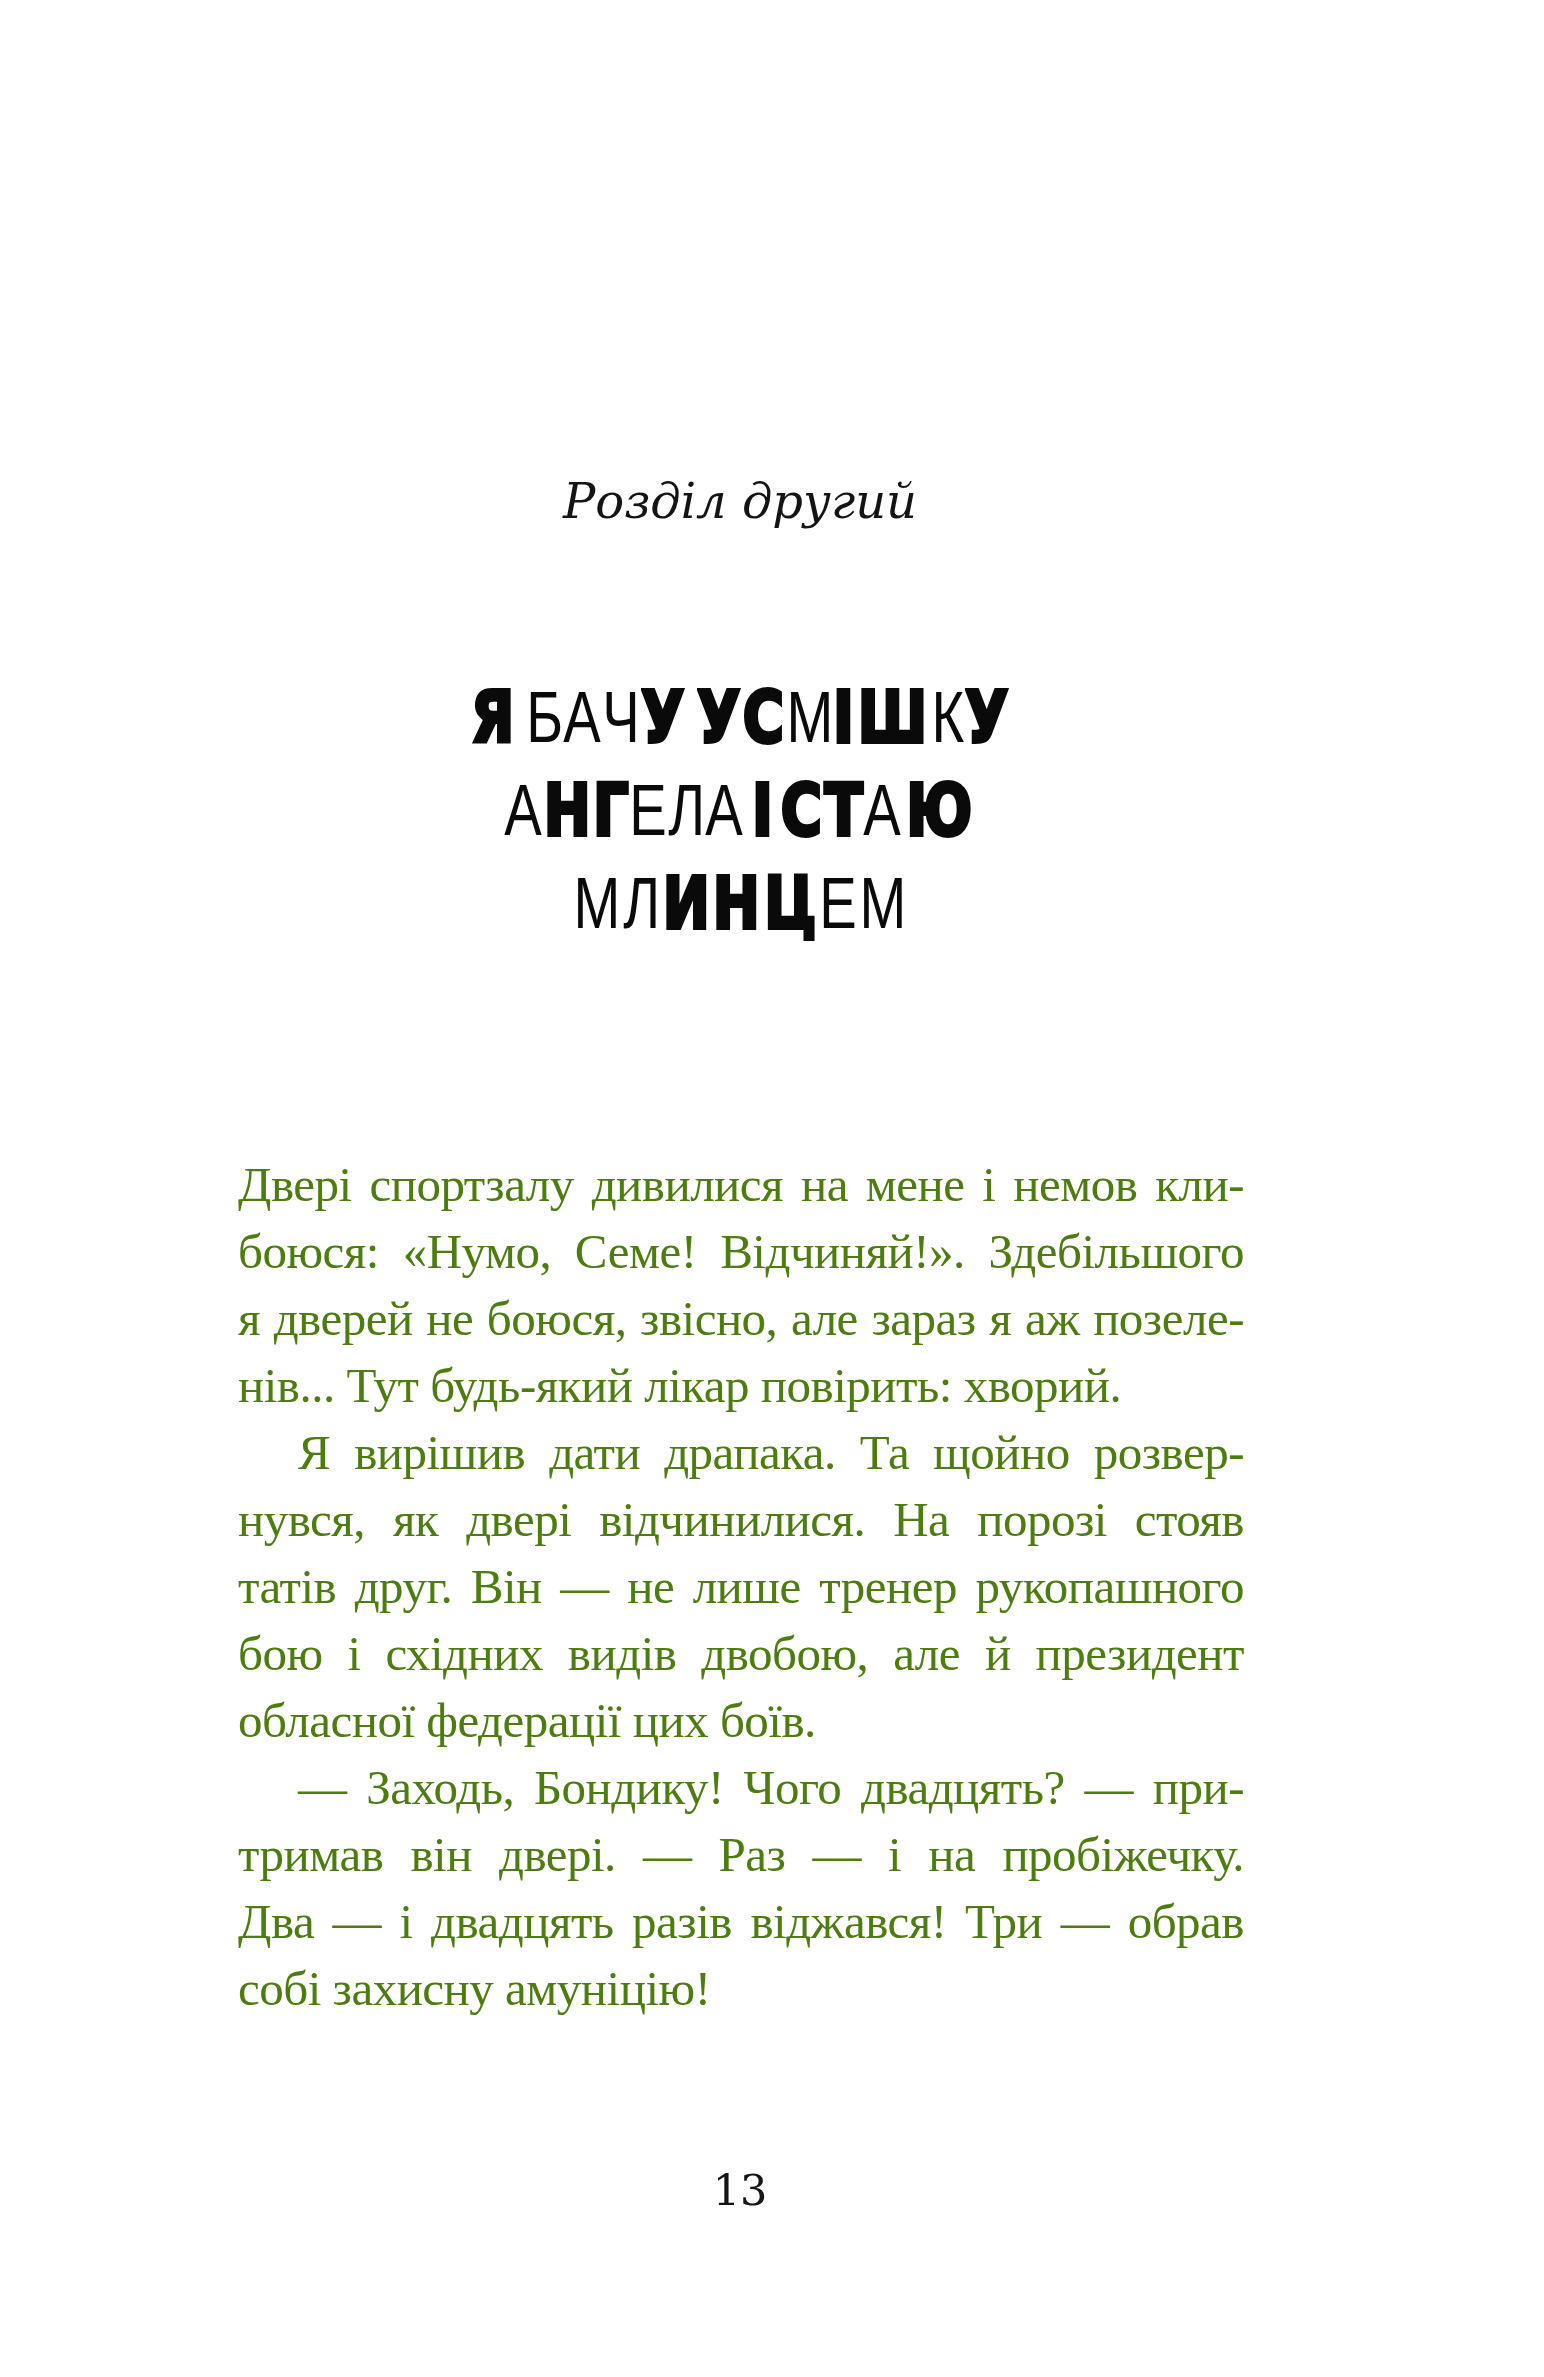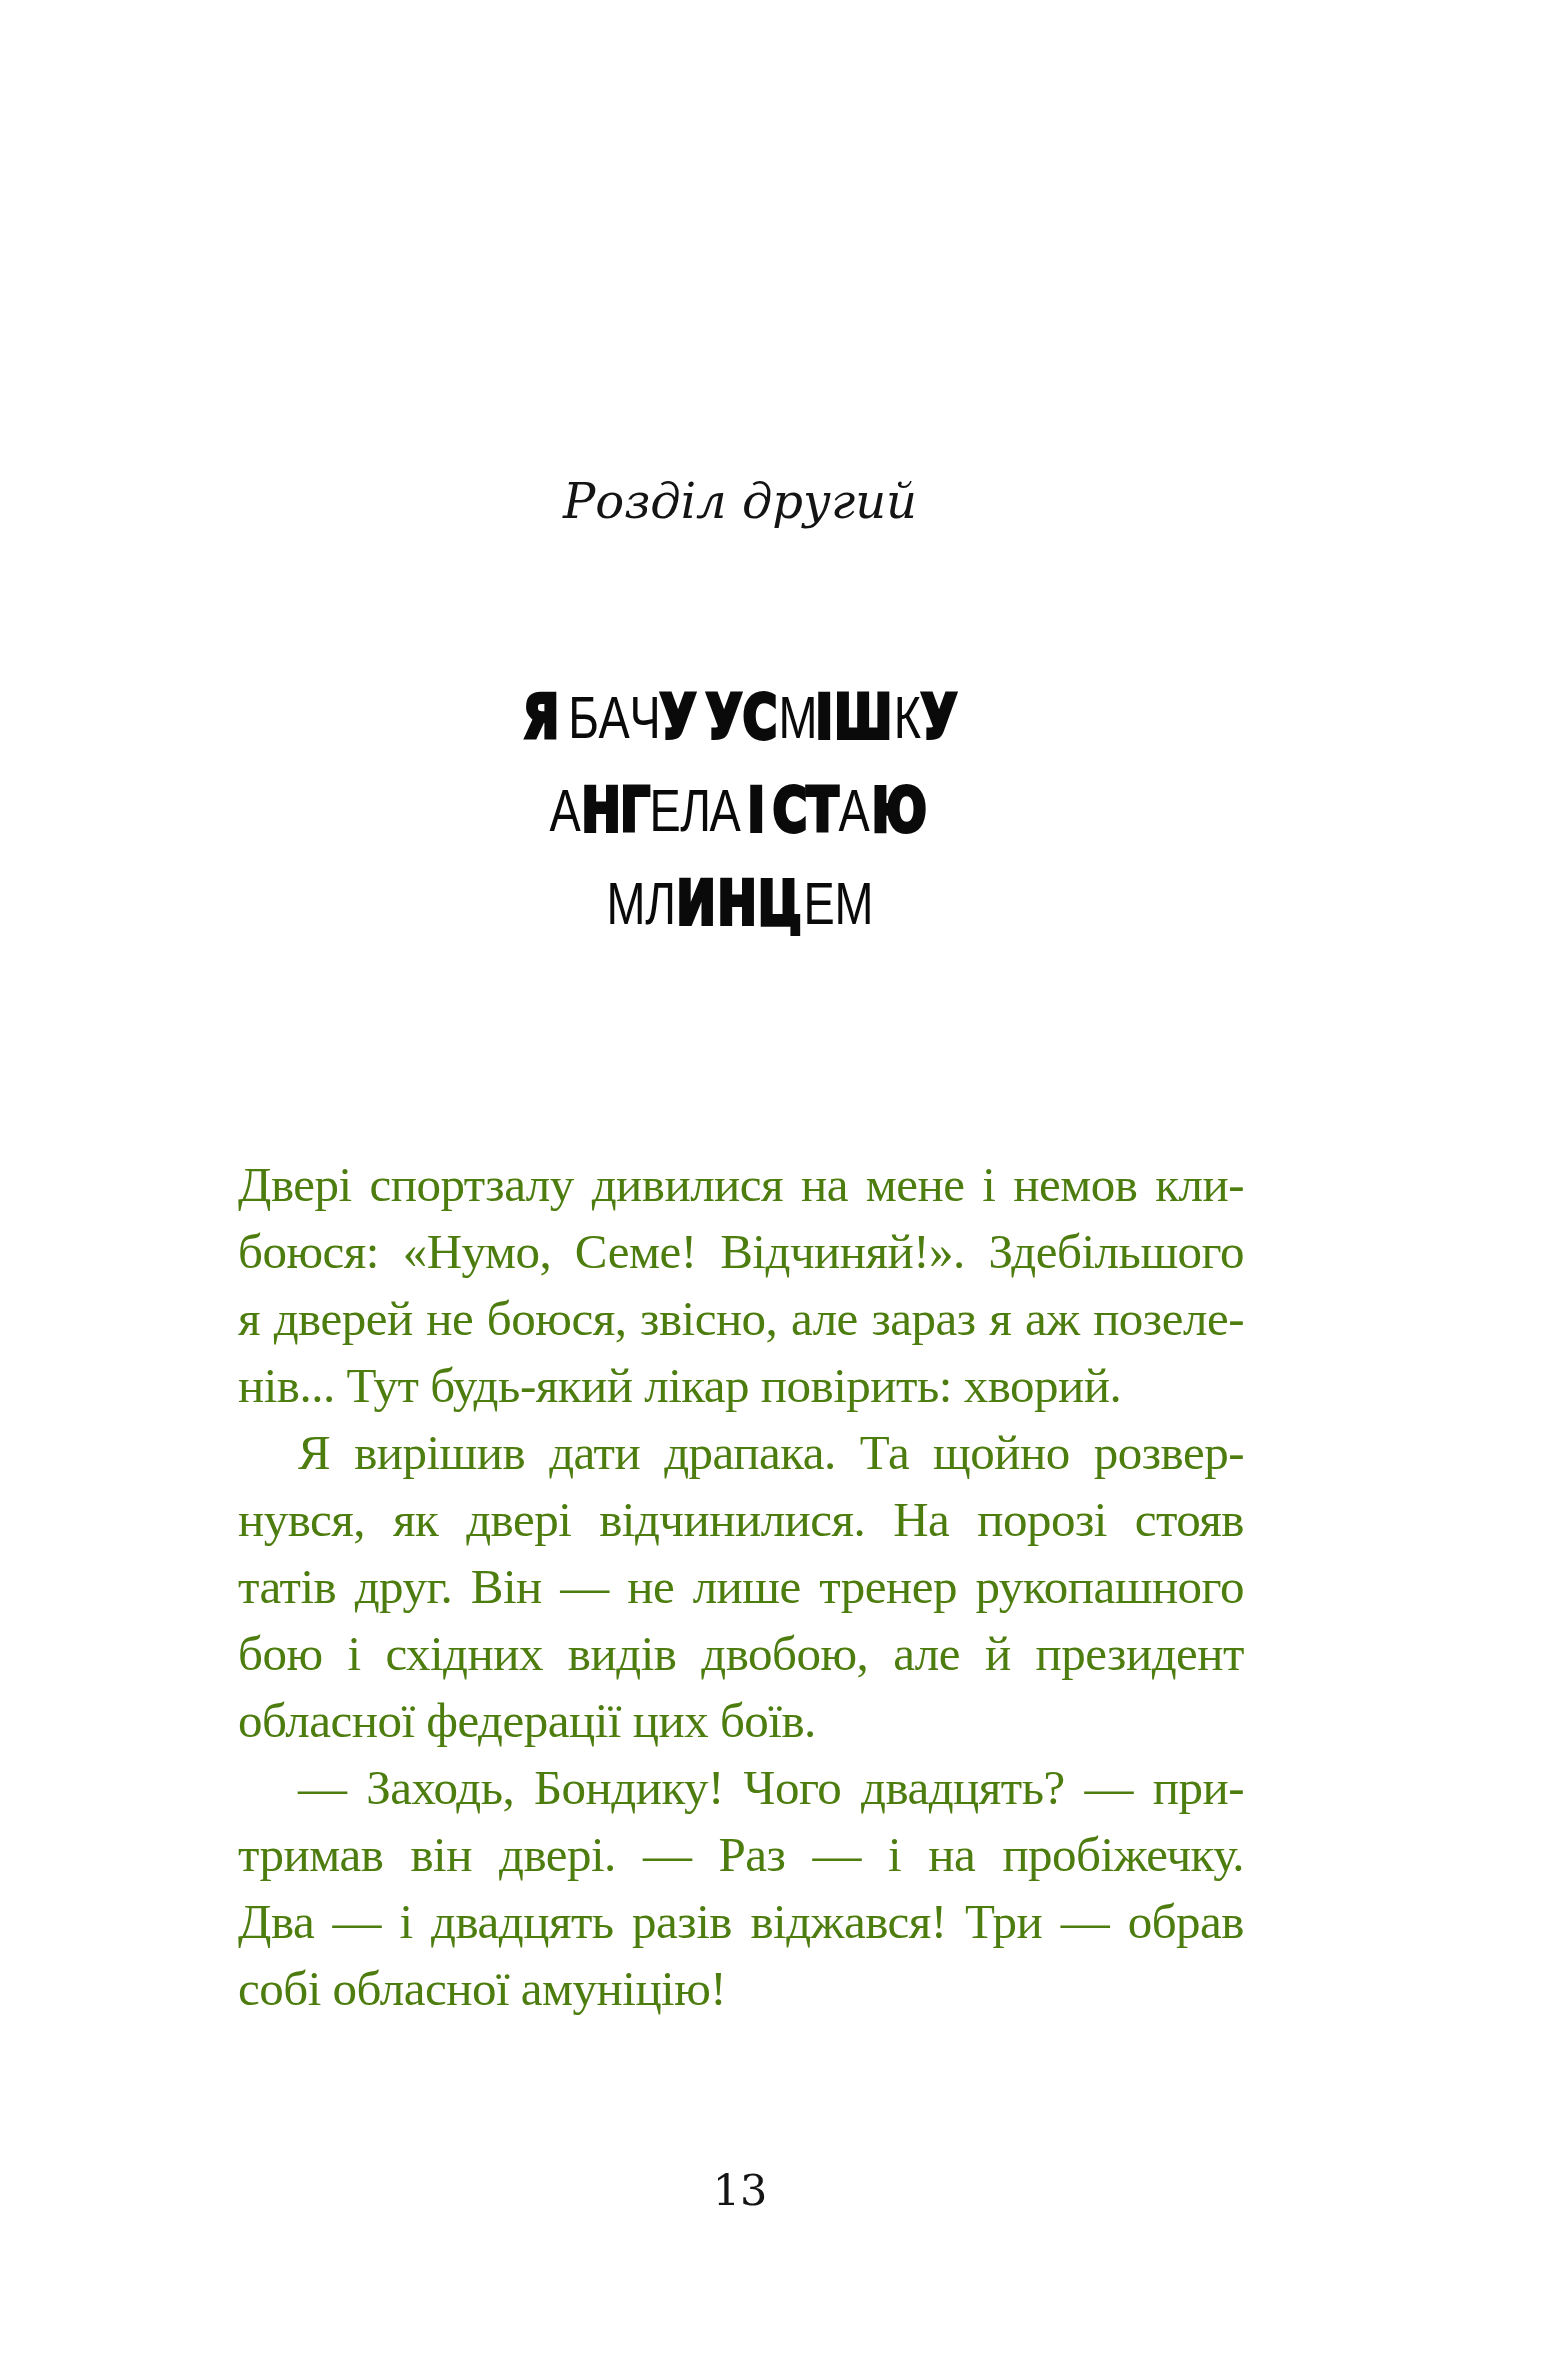--- a/index.html
+++ b/index.html
@@ -34,21 +34,21 @@
       color: #141414;
       letter-spacing: 0px;
     }
     .title {
       position: absolute;
       left: 0;
       width: 1480px;
       top: 671px;
       text-align: center;
       font-family: "DejaVu Sans", "Liberation Sans", sans-serif;
-      font-size: 60px;
+      font-size: 72px;
       line-height: 93px;
       color: #0a0a0a;
     }
     .title-line {
       display: block;
       white-space: nowrap;
       height: 93px;
     }
     .title-line span {
       display: inline-block;
@@ -135,20 +135,20 @@
       <span class="line">нувся, як двері відчинилися. На порозі стояв</span>
       <span class="line">татів друг. Він — не лише тренер рукопашного</span>
       <span class="line">бою і східних видів двобою, але й президент</span>
       <span class="line last">обласної федерації цих боїв.</span>
     </div>
 
     <div class="paragraph">
       <span class="line indent">— Заходь, Бондику! Чого двадцять? — при-</span>
       <span class="line">тримав він двері. — Раз — і на пробіжечку.</span>
       <span class="line">Два — і двадцять разів віджався! Три — обрав</span>
-      <span class="line last">собі обласної амуніцію!</span>
+      <span class="line last">собі захисну амуніцію!</span>
     </div>
   </div>
 
   <div class="page-number">13</div>
 
 </div>
 
 
 </body></html>

